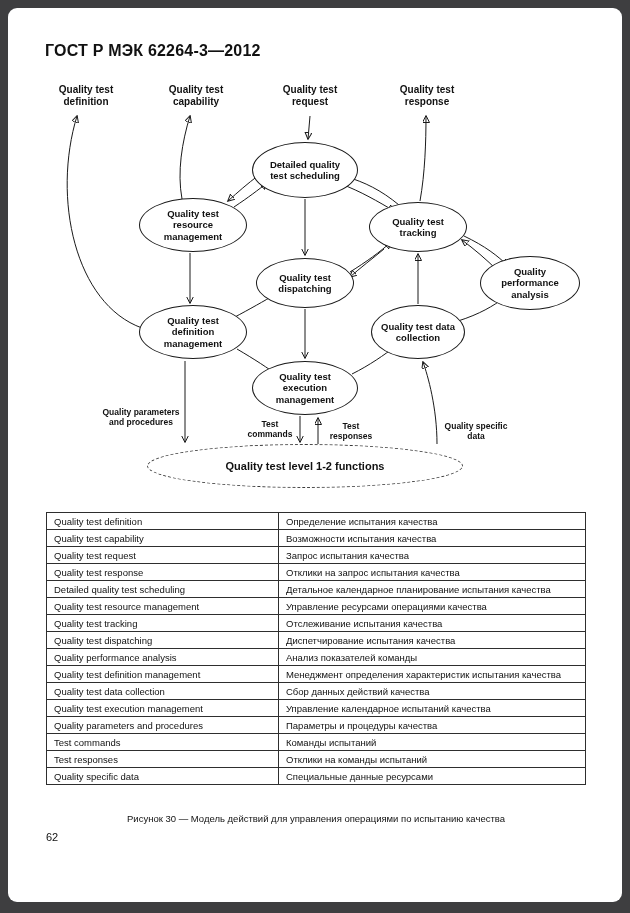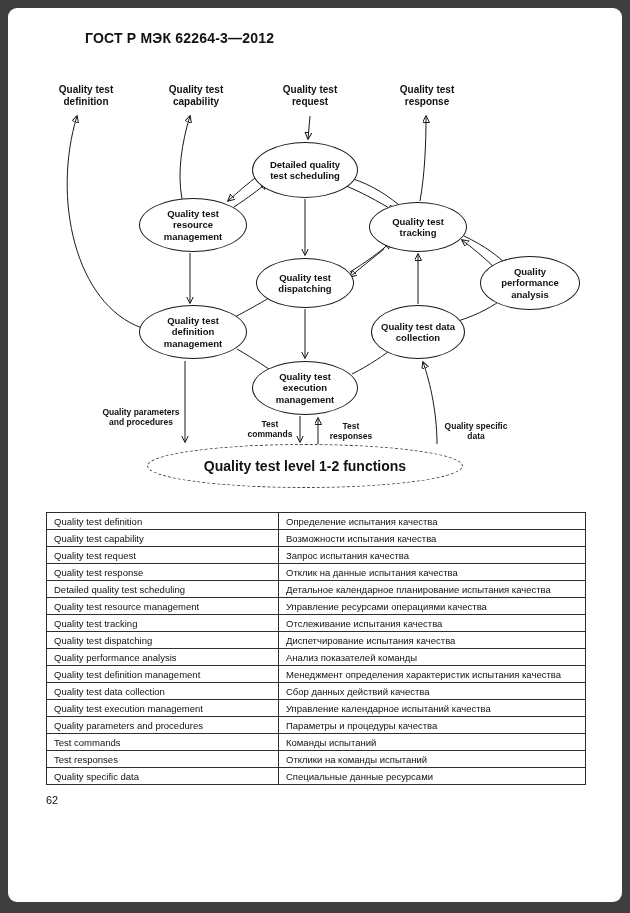--- a/index.html
+++ b/index.html
@@ -8,22 +8,22 @@
     background:#3e3e40;
     font-family:"Liberation Sans", sans-serif;
     position:relative;
     overflow:hidden;
   }
   .page {
     position:absolute; left:8px; top:8px; width:614px; height:894px;
     background:#ffffff; border-radius:9px;
   }
   .doc-header {
-    position:absolute; left:37px; top:22px;
-    font-size:14px; font-weight:bold; color:#111; letter-spacing:0.2px;margin-left:40px;
+    position:absolute; left:37px; top:34px;
+    font-size:16px; font-weight:bold; color:#111; letter-spacing:0.2px;
   }
   .diagram { position:absolute; left:22px; top:70px; width:575px; height:432px; }
   .diagram svg { position:absolute; left:0; top:0; }
   .diagram svg path, .diagram svg line { stroke:#1a1a1a; stroke-width:1; fill:none; }
   .node {
     position:absolute; border:1px solid #1a1a1a; border-radius:50%;
     background:#fff; display:flex; align-items:center; justify-content:center;
     text-align:center; font-weight:bold; font-size:9.5px; line-height:1.18;
     color:#111; padding:3px 9px;
   }
@@ -32,35 +32,35 @@
     font-size:10px; line-height:1.2; color:#111;
   }
   .flabel {
     position:absolute; text-align:center; font-weight:bold;
     font-size:8.5px; line-height:1.15; color:#111;
   }
   .level {
     position:absolute; left:117px; top:366px; width:316px; height:44px;
     border:1px dashed #3a3a3a; border-radius:50%;
     display:flex; align-items:center; justify-content:center;
-    font-weight:bold; font-size:14px; color:#111; background:transparent;
+    font-weight:bold; font-size:11px; color:#111; background:transparent;
   }
   .dtable {
     position:absolute; left:38px; top:504px; width:540px;
     border-collapse:collapse; table-layout:fixed; font-size:9.5px; color:#111;
   }
   .dtable td {
     border:1px solid #2e2e2e; padding:1px 7px; height:17px; vertical-align:middle;
     overflow:hidden; white-space:nowrap;
   }
   .caption {
     position:absolute; left:38px; top:805px; width:540px;
     text-align:center; font-size:9.5px; color:#111;
   }
-  .pagenum { position:absolute; left:38px; top:786px; font-size:11px; color:#111; }
+  .pagenum { position:absolute; left:38px; top:823px; font-size:11px; color:#111; }
 </style>
 </head>
 <body>
 
 <div class="page">
 
   <div class="doc-header">ГОСТ Р МЭК 62264-3—2012</div>
 
   <div class="diagram">
 
@@ -141,21 +141,21 @@
       <tr>
         <td>Quality test capability</td>
         <td>Возможности испытания качества</td>
       </tr>
       <tr>
         <td>Quality test request</td>
         <td>Запрос испытания качества</td>
       </tr>
       <tr>
         <td>Quality test response</td>
-        <td>Отклик на данные испытания качества</td>
+        <td>Отклики на запрос испытания качества</td>
       </tr>
       <tr>
         <td>Detailed quality test scheduling</td>
         <td>Детальное календарное планирование испытания качества</td>
       </tr>
       <tr>
         <td>Quality test resource management</td>
         <td>Управление ресурсами операциями качества</td>
       </tr>
       <tr>
@@ -194,15 +194,16 @@
         <td>Test responses</td>
         <td>Отклики на команды испытаний</td>
       </tr>
       <tr>
         <td>Quality specific data</td>
         <td>Специальные данные ресурсами</td>
       </tr>
     </tbody>
   </table>
 
+  <div class="caption">Рисунок 30 — Модель действий для управления операциями по испытанию качества</div>
   <div class="pagenum">62</div>
 
 </div>
 
 </body></html>

